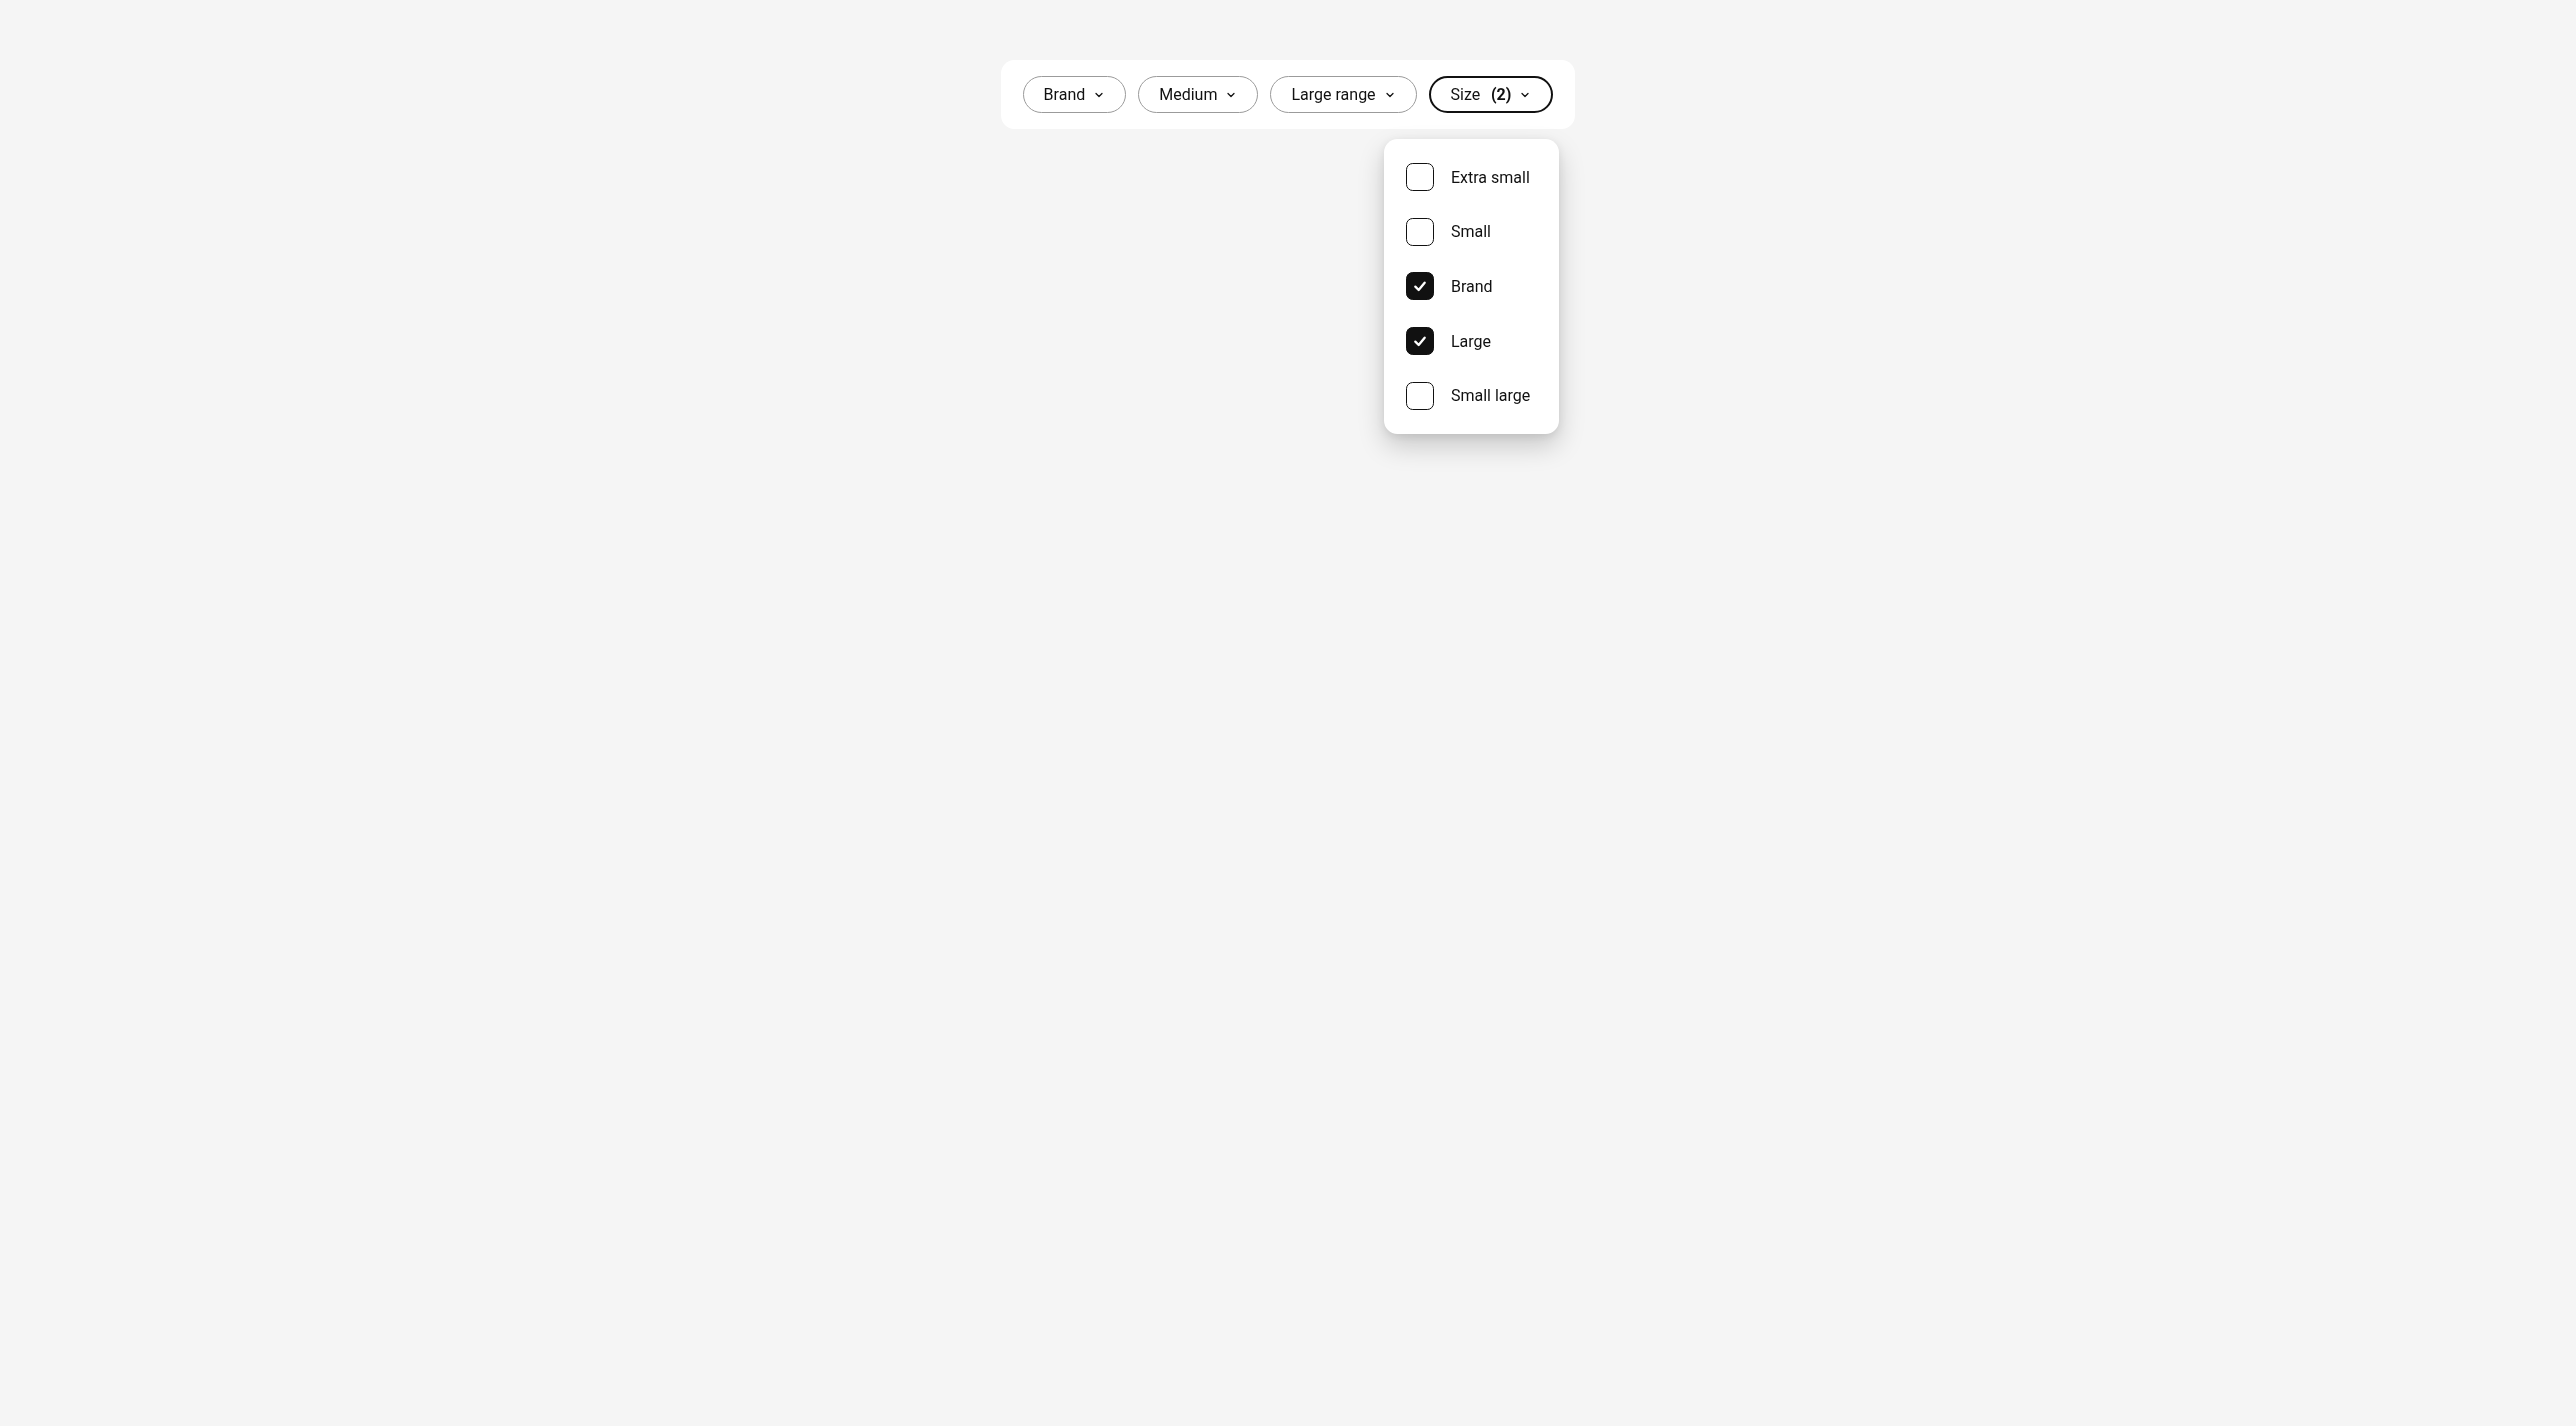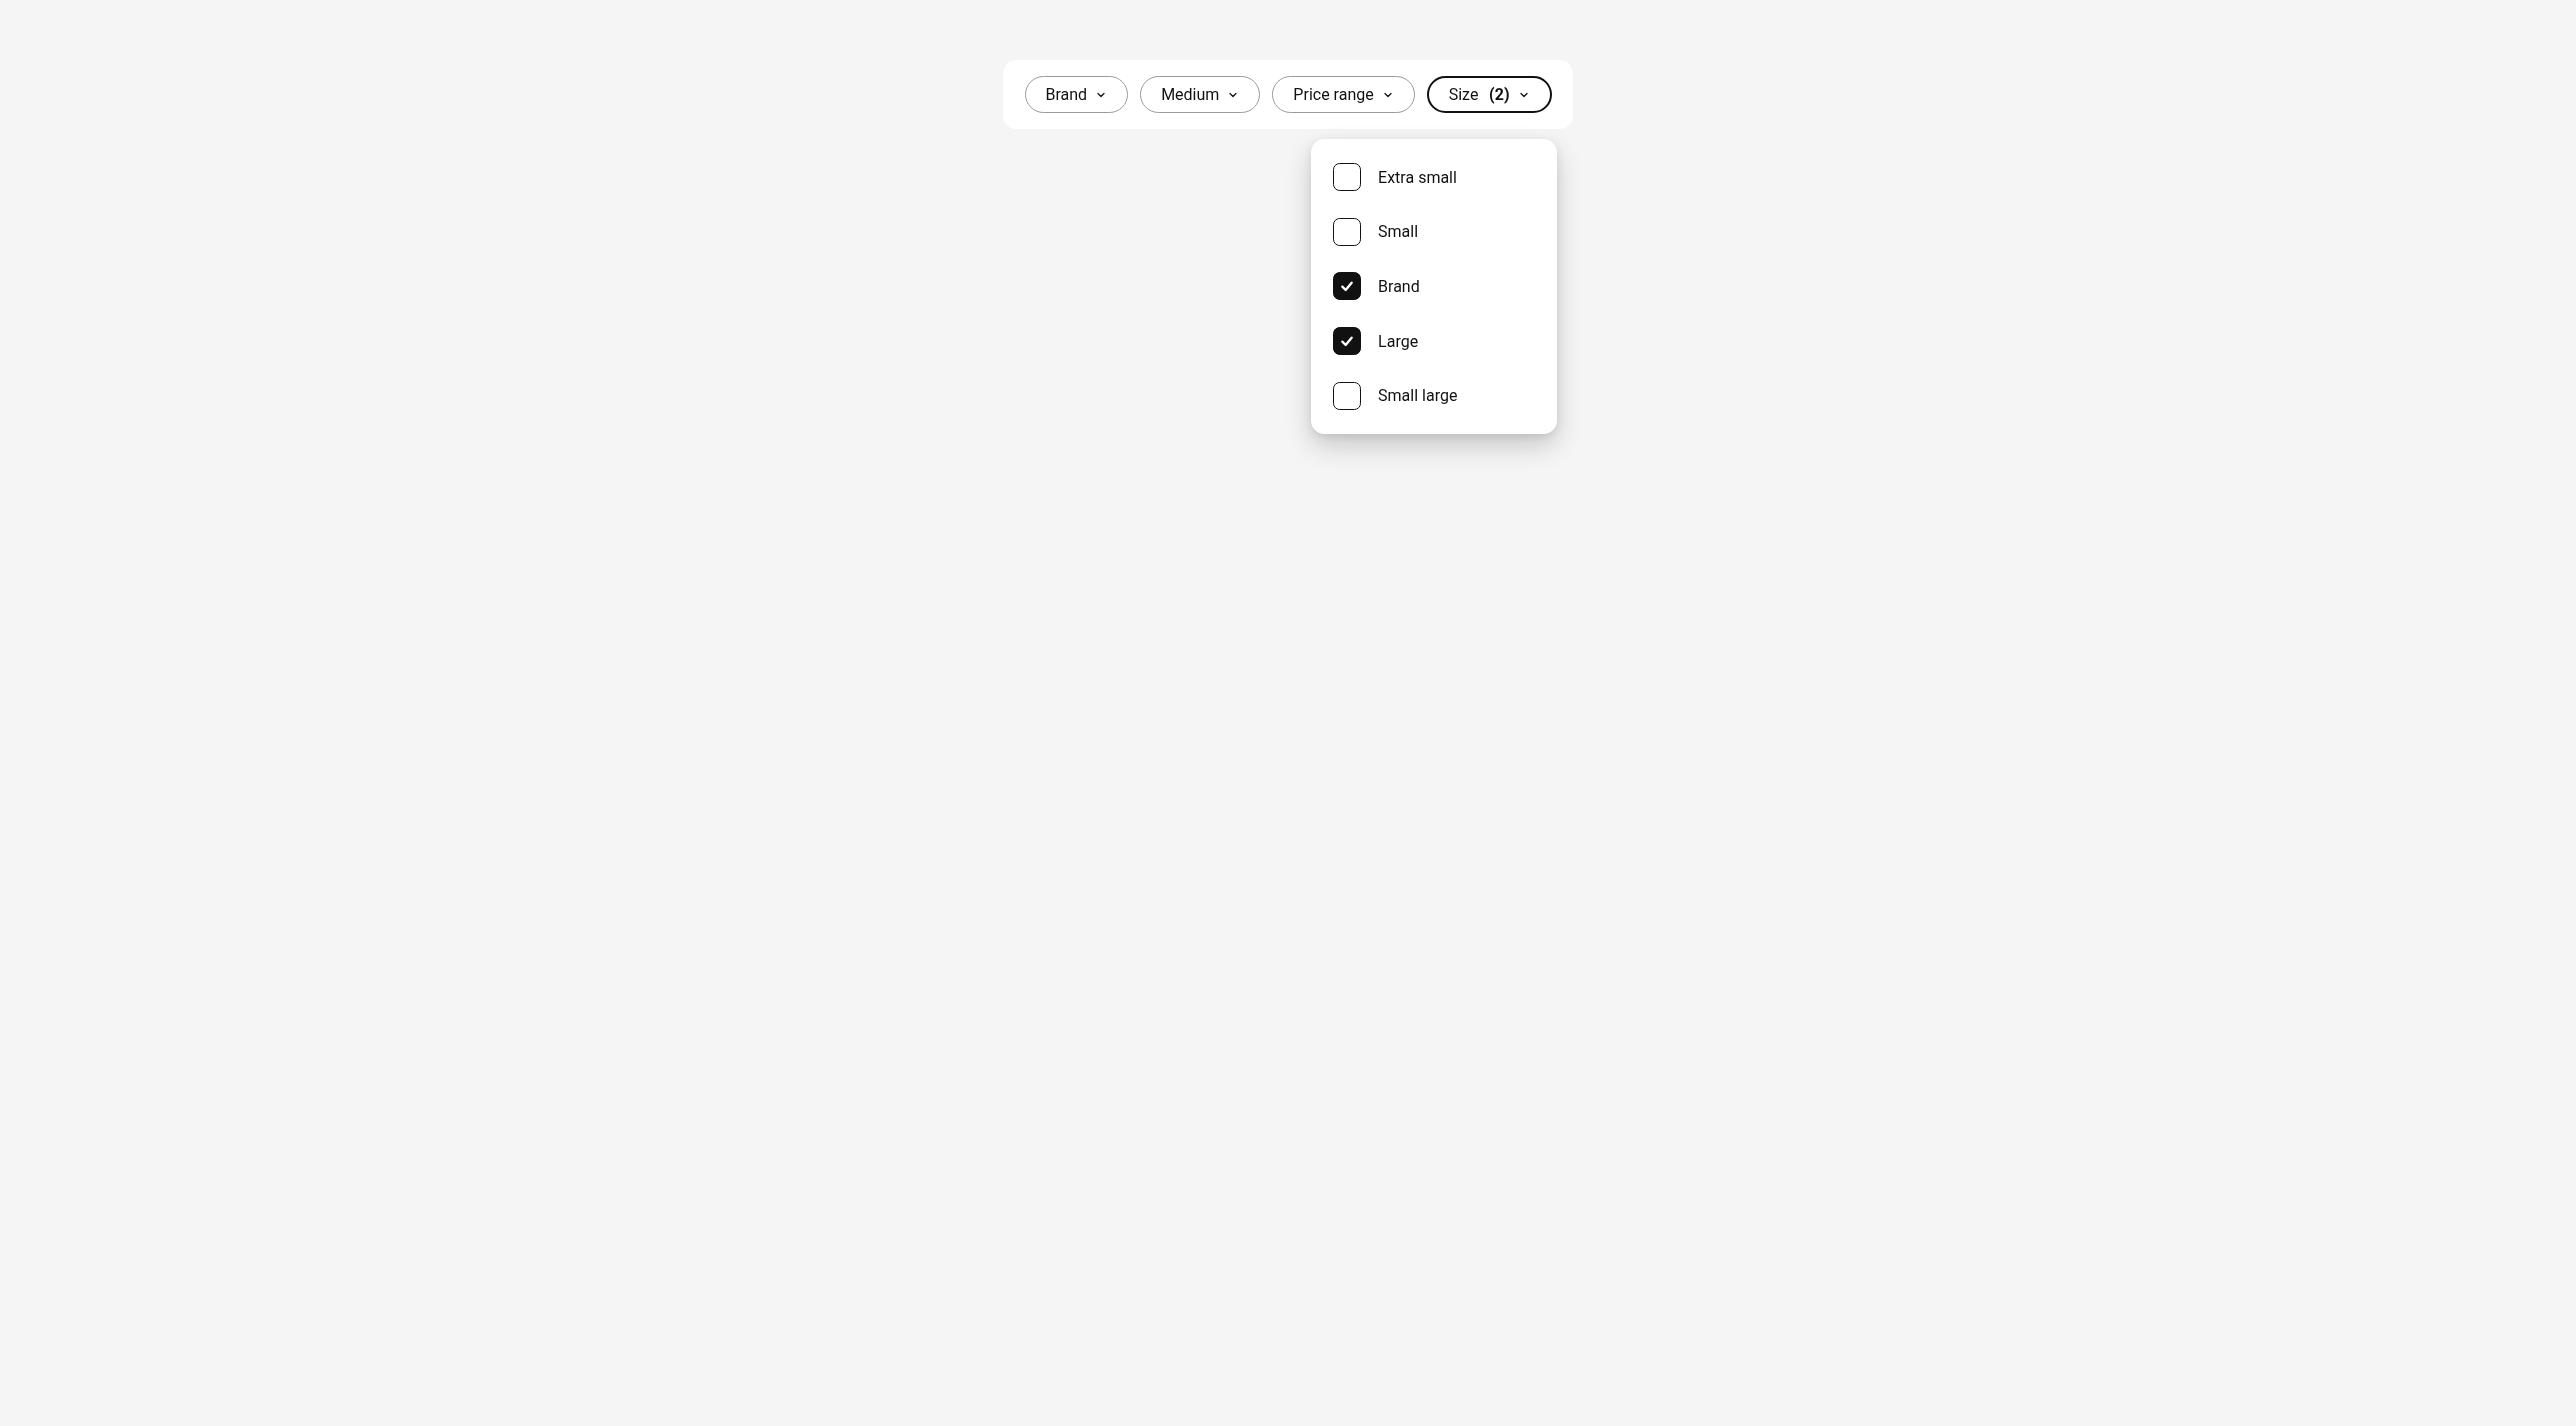--- a/index.html
+++ b/index.html
@@ -46,21 +46,21 @@
   .chevron {
     width: 12px;
     height: 12px;
     flex: 0 0 auto;
   }
   .chevron svg { display: block; }
   .dropdown {
     position: absolute;
     top: 79px;
     right: 16px;
-    width: 246px;
+    width: 175px;
     background: #ffffff;
     border-radius: 13.4px;
     box-shadow: 0 12px 27px rgba(0,0,0,0.18), 0 2.7px 8px rgba(0,0,0,0.08);
     padding: 16px 19px;
     display: flex;
     flex-direction: column;
     gap: 10.7px;
   }
   .option {
     display: flex;
@@ -114,21 +114,21 @@
     <div class="chip">
       <span>Medium</span>
       <span class="chevron">
         <svg viewBox="0 0 24 24" fill="none" stroke="#111" stroke-width="2.5" stroke-linecap="round" stroke-linejoin="round">
             <polyline points="6 9 12 15 18 9"></polyline>
           </svg>
       </span>
     </div>
 
     <div class="chip">
-      <span>Price range</span>
+      <span>Large range</span>
       <span class="chevron">
         <svg viewBox="0 0 24 24" fill="none" stroke="#111" stroke-width="2.5" stroke-linecap="round" stroke-linejoin="round">
             <polyline points="6 9 12 15 18 9"></polyline>
           </svg>
       </span>
     </div>
 
     <div class="chip active">
       <span>Size</span>
       <span class="count">(<span>2</span>)</span>

